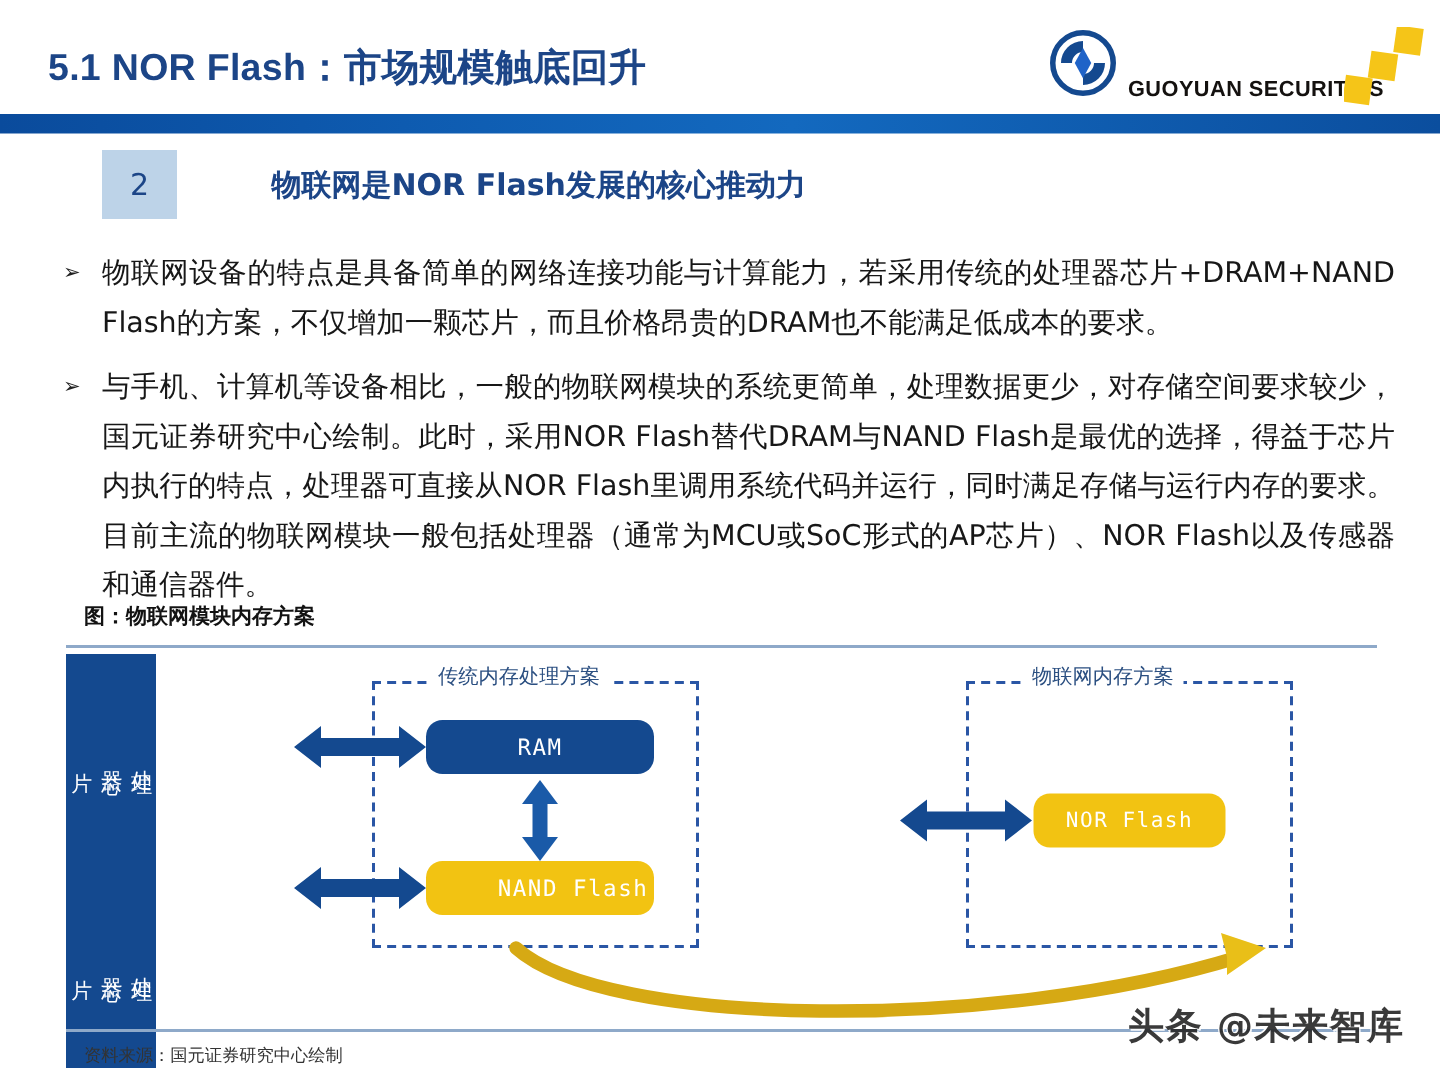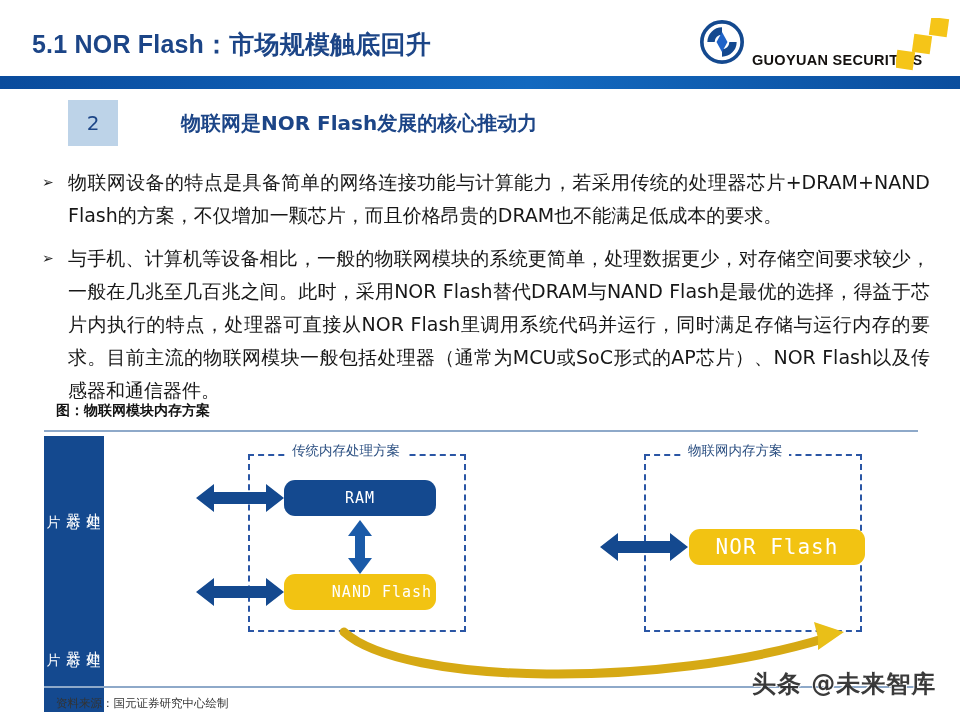--- a/index.html
+++ b/index.html
@@ -233,21 +233,21 @@
     <div id="section-heading">物联网是NOR Flash发展的核心推动力</div>
   </div>
 
   <div id="bullets">
     <div class="bullet">
       <div class="bullet-marker">➢</div>
       <div class="bullet-text">物联网设备的特点是具备简单的网络连接功能与计算能力，若采用传统的处理器芯片+DRAM+NAND Flash的方案，不仅增加一颗芯片，而且价格昂贵的DRAM也不能满足低成本的要求。</div>
     </div>
     <div class="bullet">
       <div class="bullet-marker">➢</div>
-      <div class="bullet-text">与手机、计算机等设备相比，一般的物联网模块的系统更简单，处理数据更少，对存储空间要求较少，一般在几兆至几百兆之间。此时，采用NOR Flash替代DRAM与NAND Flash是最优的选择，得益于芯片内执行的特点，处理器可直接从NOR Flash里调用系统代码并运行，同时满足存储与运行内存的要求。目前主流的物联网模块一般包括处理器（通常为MCU或SoC形式的AP芯片）、NOR Flash以及传感器和通信器件。</div>
+      <div class="bullet-text">与手机、计算机等设备相比，一般的物联网模块的系统更简单，处理数据更少，对存储空间要求较少，国元证券研究中心绘制。此时，采用NOR Flash替代DRAM与NAND Flash是最优的选择，得益于芯片内执行的特点，处理器可直接从NOR Flash里调用系统代码并运行，同时满足存储与运行内存的要求。目前主流的物联网模块一般包括处理器（通常为MCU或SoC形式的AP芯片）、NOR Flash以及传感器和通信器件。</div>
     </div>
   </div>
 
   <div id="figure-caption">图：物联网模块内存方案</div>
   <div id="caption-rule"></div>
 
   <div id="diagram">
 
     <div class="dash-panel" style="left:204px; top:18px; width:218px; height:178px;"></div>
     <div class="panel-label" style="left:242px; top:6px;">传统内存处理方案</div>
@@ -268,21 +268,21 @@
     <div class="box box-yellow" style="left:240px; top:138px; width:152px; height:36px; font-size:15px;padding-left:44px;">
       <span>NAND Flash</span>
     </div>
 
     <div class="proc-box" style="left:488px; top:40px; height:138px;">
       <span class="proc-inner">处理
 器芯
 片</span>
     </div>
 
-    <div class="box box-yellow" style="left:645px; top:93px; width:176px; height:36px; font-size:21px;align-items:center;">
+    <div class="box box-yellow" style="left:645px; top:93px; width:128px; height:36px; font-size:14px;align-items:center;">
       <span>NOR Flash</span>
     </div>
 
     <svg style="position:absolute; left:0; top:0; width:874px; height:250px; pointer-events:none;" viewBox="0 0 874 250">
 
       <g fill="#14498f">
         <path d="M152 62 L170 48 L170 56 L222 56 L222 48 L240 62 L222 76 L222 68 L170 68 L170 76 Z"></path>
       </g>
 
       <g fill="#14498f">

